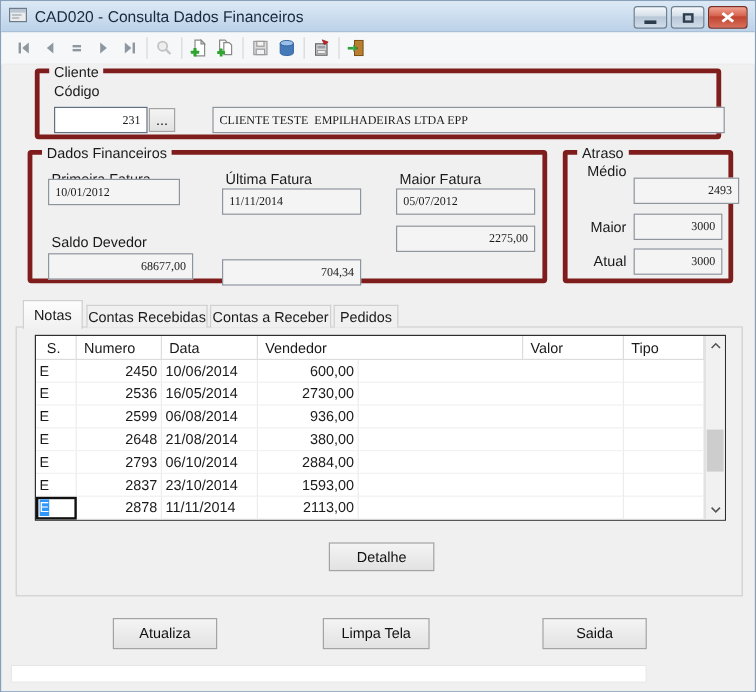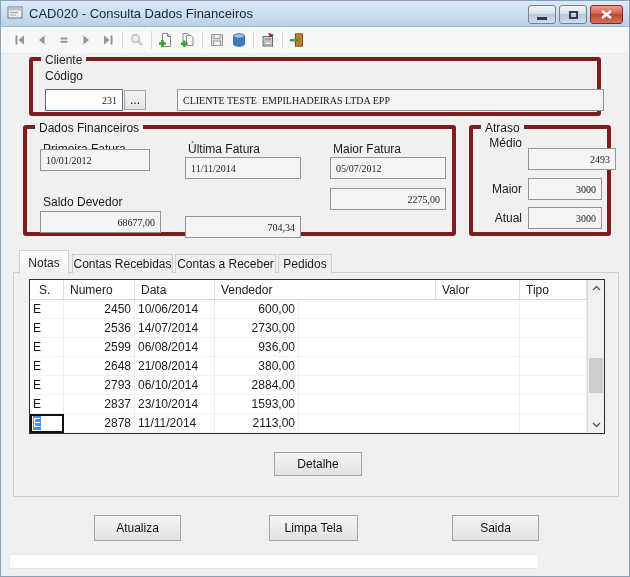--- a/index.html
+++ b/index.html
@@ -252,21 +252,21 @@
               <div class="gcell c0">E</div>
               <div class="gcell c1 num">2450</div>
               <div class="gcell c2">10/06/2014</div>
               <div class="gcell c3 num">600,00</div>
               <div class="gcell c4"></div>
               <div class="gcell c5"></div>
             </div>
             <div class="grow">
               <div class="gcell c0">E</div>
               <div class="gcell c1 num">2536</div>
-              <div class="gcell c2">14/07/2014</div>
+              <div class="gcell c2">16/05/2014</div>
               <div class="gcell c3 num">2730,00</div>
               <div class="gcell c4"></div>
               <div class="gcell c5"></div>
             </div>
             <div class="grow">
               <div class="gcell c0">E</div>
               <div class="gcell c1 num">2599</div>
               <div class="gcell c2">06/08/2014</div>
               <div class="gcell c3 num">936,00</div>
               <div class="gcell c4"></div>

